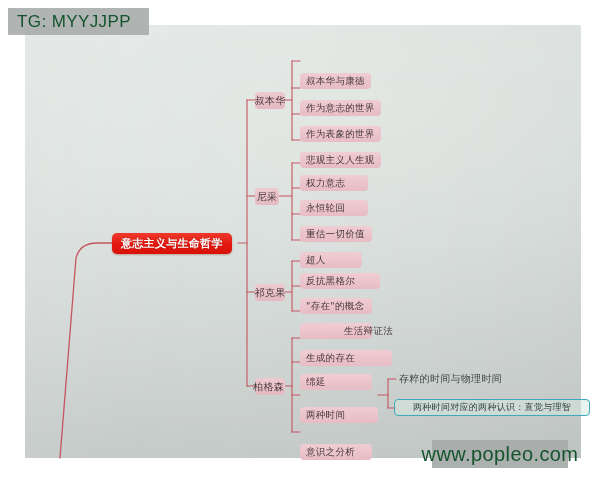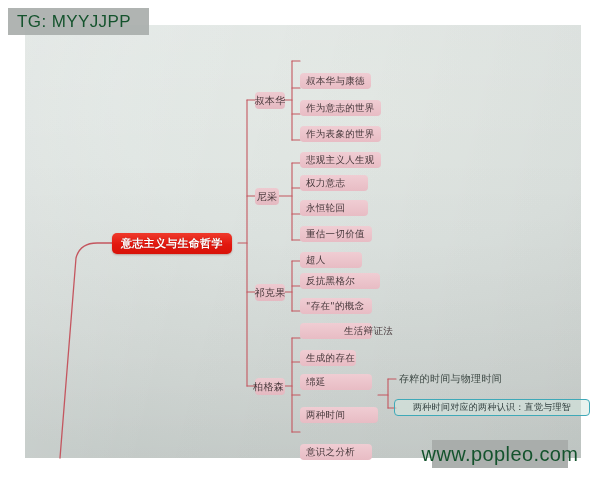--- a/index.html
+++ b/index.html
@@ -238,21 +238,21 @@
 <div class="node leaf" style="left:300px; top:278px; width:72px;">
   <span>"存在"的概念</span>
 </div>
 <div class="node leaf" style="left:300px; top:303px; width:72px;padding-left:44px;">
   <span>生活辩证法</span>
 </div>
 
 <div class="node branch" style="left:255px; top:378px; width:30px;justify-content:flex-end;">
   <span>柏格森</span>
 </div>
-<div class="node leaf" style="left:300px; top:330px; width:56px;">
+<div class="node leaf" style="left:300px; top:330px; width:92px;">
   <span>生成的存在</span>
 </div>
 <div class="node leaf" style="left:300px; top:354px; width:72px;">
   <span>绵延</span>
 </div>
 <div class="node leaf" style="left:300px; top:387px; width:78px;">
   <span>两种时间</span>
 </div>
 <div class="node leaf" style="left:300px; top:424px; width:72px;text-align:right;">
   <span>意识之分析</span>

